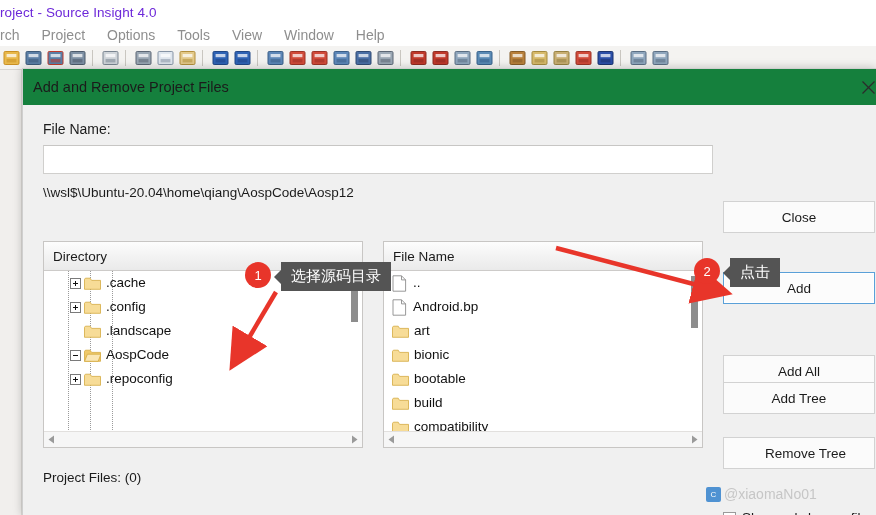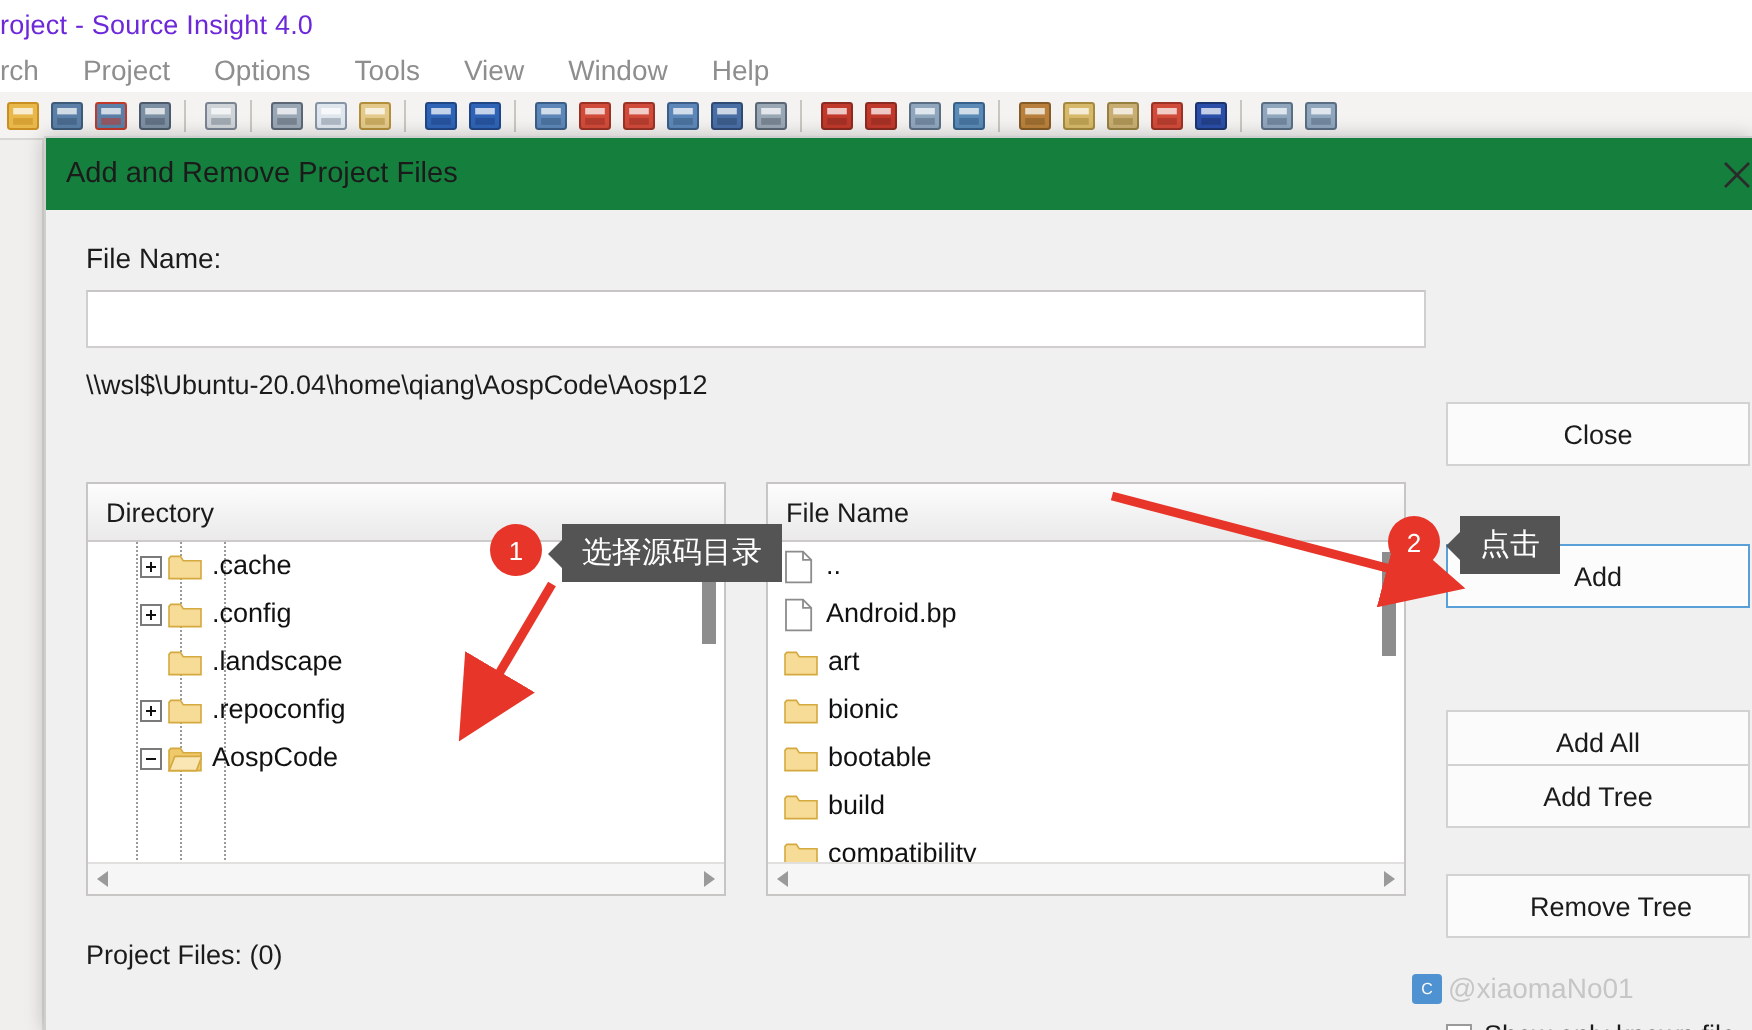--- a/index.html
+++ b/index.html
@@ -518,38 +518,38 @@
             <div class="twisty-space"></div>
             <div class="folder">
               <svg width="17" height="13" viewBox="0 0 17 13">
                 <path d="M0.5,2.2 L0.5,12.3 L16.5,12.3 L16.5,3.4 L7.6,3.4 L6.2,1.2 L1.4,1.2 Z" fill="#f7dc97" stroke="#d4a93f" stroke-width="0.8"></path>
               </svg>
             </div>
             <span class="row-label">.landscape</span>
           </div>
           <div class="tree-row">
             <div class="indent" style="width: 26px;"></div>
-            <div class="twisty plus"></div>
-            <div class="folder">
-              <svg width="17" height="13" viewBox="0 0 17 13">
-                <path d="M0.5,2.2 L0.5,12.3 L16.5,12.3 L16.5,3.4 L7.6,3.4 L6.2,1.2 L1.4,1.2 Z" fill="#f7dc97" stroke="#d4a93f" stroke-width="0.8"></path>
-              </svg>
-            </div>
-            <span class="row-label">.repoconfig</span>
+            <div class="twisty"></div>
+            <div class="folder">
+              <svg width="17" height="13" viewBox="0 0 17 13">
+                <path d="M0.5,2.2 L0.5,12.3 L16.5,12.3 L16.5,3.4 L7.6,3.4 L6.2,1.2 L1.4,1.2 Z" fill="#f0c96a" stroke="#d4a93f" stroke-width="0.8"></path>
+                <path d="M0.6,12.3 L3.4,5.2 L16.9,5.2 L14.2,12.3 Z" fill="#fae6b4" stroke="#d4a93f" stroke-width="0.8"></path>
+              </svg>
+            </div>
+            <span class="row-label">AospCode</span>
           </div>
           <div class="tree-row">
             <div class="indent" style="width: 26px;"></div>
-            <div class="twisty"></div>
-            <div class="folder">
-              <svg width="17" height="13" viewBox="0 0 17 13">
-                <path d="M0.5,2.2 L0.5,12.3 L16.5,12.3 L16.5,3.4 L7.6,3.4 L6.2,1.2 L1.4,1.2 Z" fill="#f0c96a" stroke="#d4a93f" stroke-width="0.8"></path>
-                <path d="M0.6,12.3 L3.4,5.2 L16.9,5.2 L14.2,12.3 Z" fill="#fae6b4" stroke="#d4a93f" stroke-width="0.8"></path>
-              </svg>
-            </div>
-            <span class="row-label">AospCode</span>
+            <div class="twisty plus"></div>
+            <div class="folder">
+              <svg width="17" height="13" viewBox="0 0 17 13">
+                <path d="M0.5,2.2 L0.5,12.3 L16.5,12.3 L16.5,3.4 L7.6,3.4 L6.2,1.2 L1.4,1.2 Z" fill="#f7dc97" stroke="#d4a93f" stroke-width="0.8"></path>
+              </svg>
+            </div>
+            <span class="row-label">.repoconfig</span>
           </div>
           <div class="tree-row selected selected-outline">
             <div class="indent" style="width: 48px;"></div>
             <div class="twisty"></div>
             <div class="folder">
               <svg width="17" height="13" viewBox="0 0 17 13">
                 <path d="M0.5,2.2 L0.5,12.3 L16.5,12.3 L16.5,3.4 L7.6,3.4 L6.2,1.2 L1.4,1.2 Z" fill="#f0c96a" stroke="#d4a93f" stroke-width="0.8"></path>
                 <path d="M0.6,12.3 L3.4,5.2 L16.9,5.2 L14.2,12.3 Z" fill="#fae6b4" stroke="#d4a93f" stroke-width="0.8"></path>
               </svg>
             </div>

